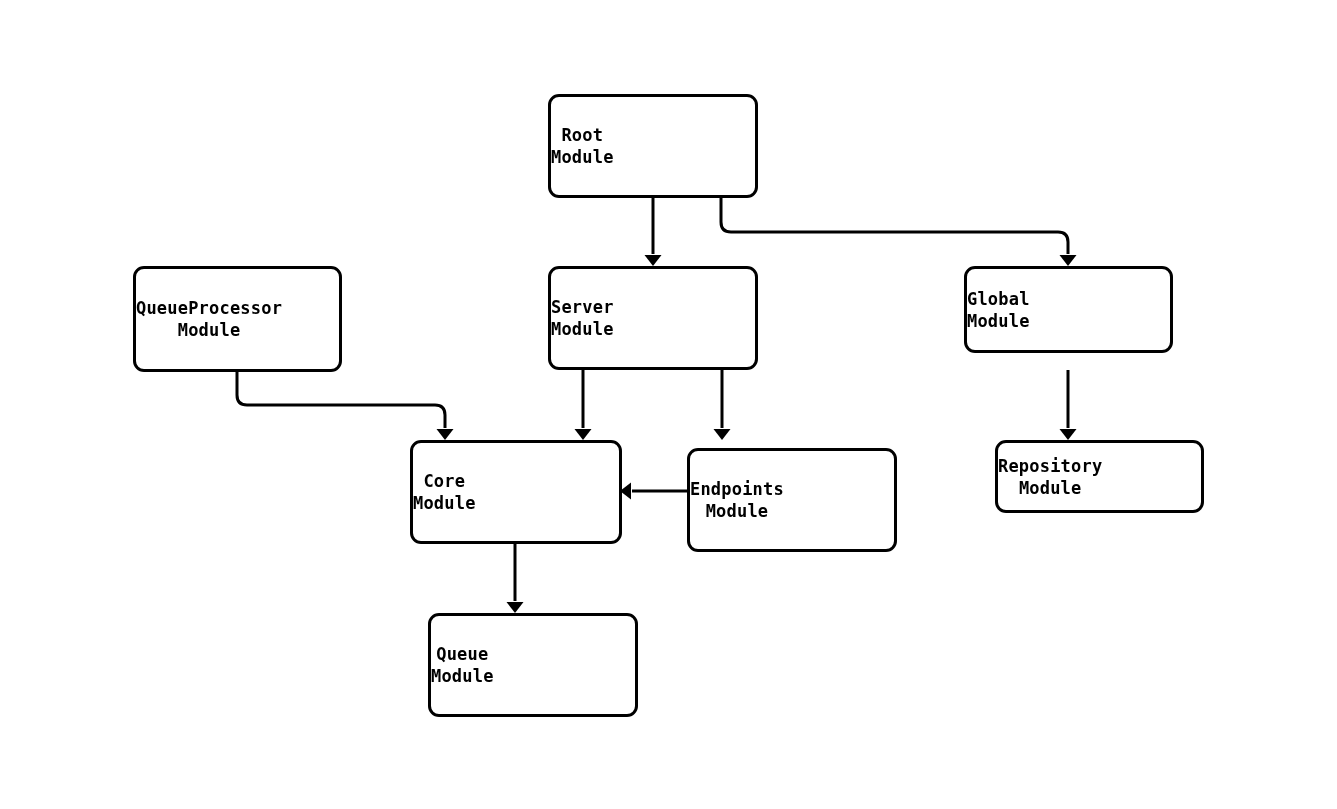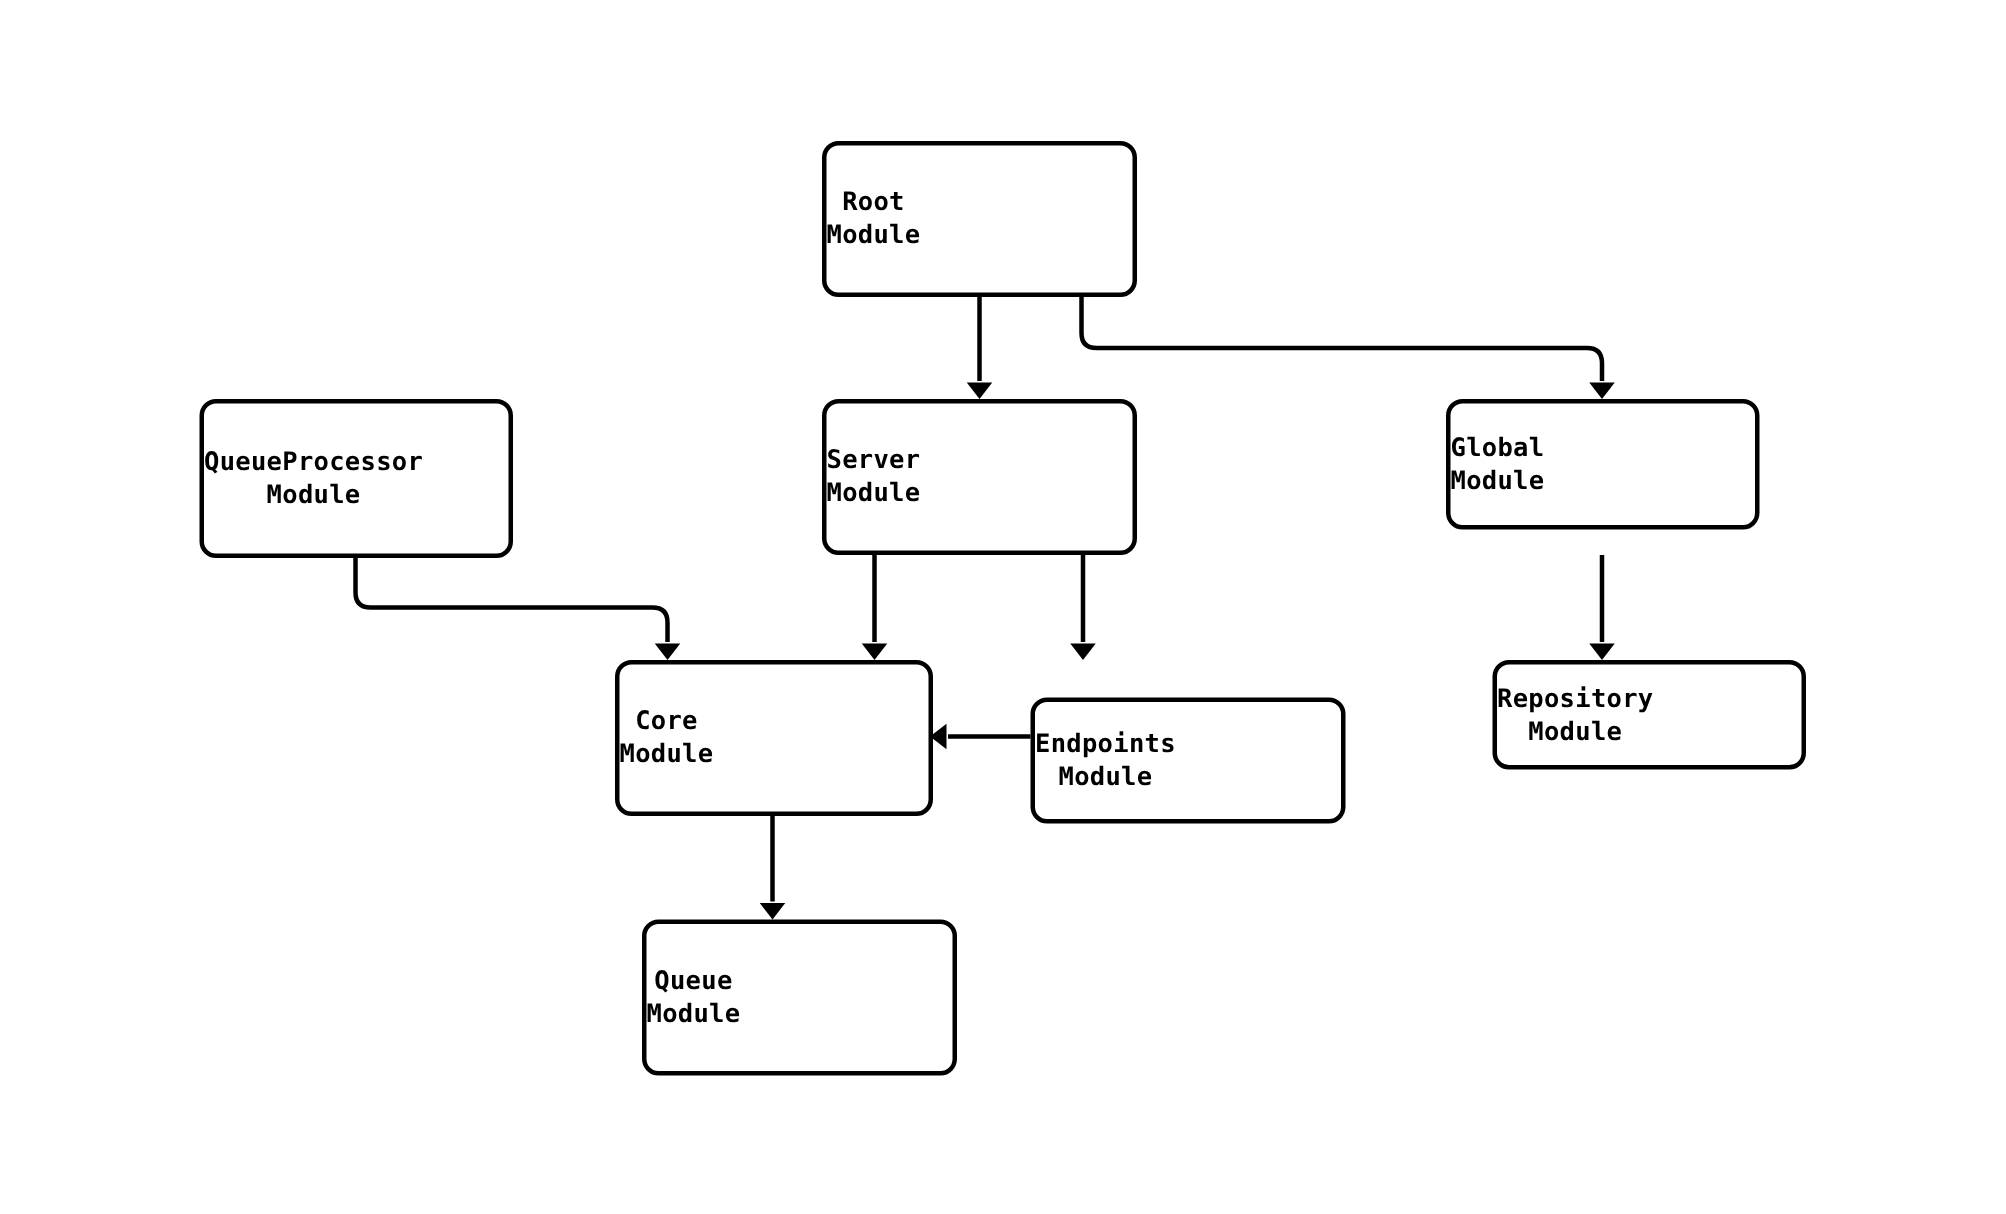--- a/index.html
+++ b/index.html
@@ -82,21 +82,21 @@
 Module</div>
   </div>
   <div class="node" id="node-global" style="left: 964px; top: 266px; width: 209px; height: 87px; border-color: rgb(0, 0, 0);">
     <div class="node-label">Global
 Module</div>
   </div>
   <div class="node" id="node-core" style="left: 410px; top: 440px; width: 212px; height: 104px; border-color: rgb(0, 0, 0);">
     <div class="node-label">Core
 Module</div>
   </div>
-  <div class="node" id="node-endpoints" style="left: 687px; top: 465px; width: 210px; height: 84px; border-color: rgb(0, 0, 0);">
+  <div class="node" id="node-endpoints" style="left: 687px; top: 448px; width: 210px; height: 104px; border-color: rgb(0, 0, 0);">
     <div class="node-label">Endpoints
 Module</div>
   </div>
   <div class="node" id="node-repository" style="left: 964px; top: 440px; width: 209px; height: 73px; border-color: rgb(0, 0, 0); margin-left: 31px;">
     <div class="node-label">Repository
 Module</div>
   </div>
   <div class="node" id="node-queue" style="left: 428px; top: 613px; width: 210px; height: 104px; border-color: rgb(0, 0, 0);">
     <div class="node-label">Queue
 Module</div>

